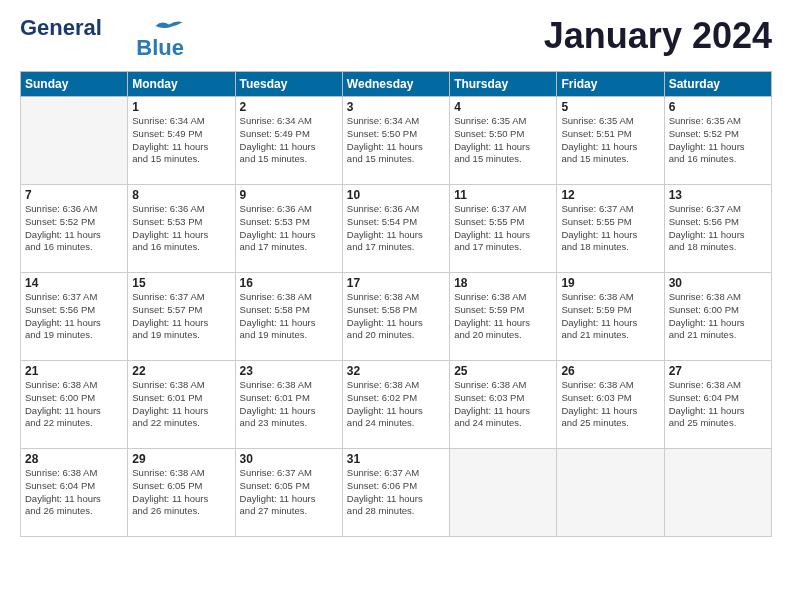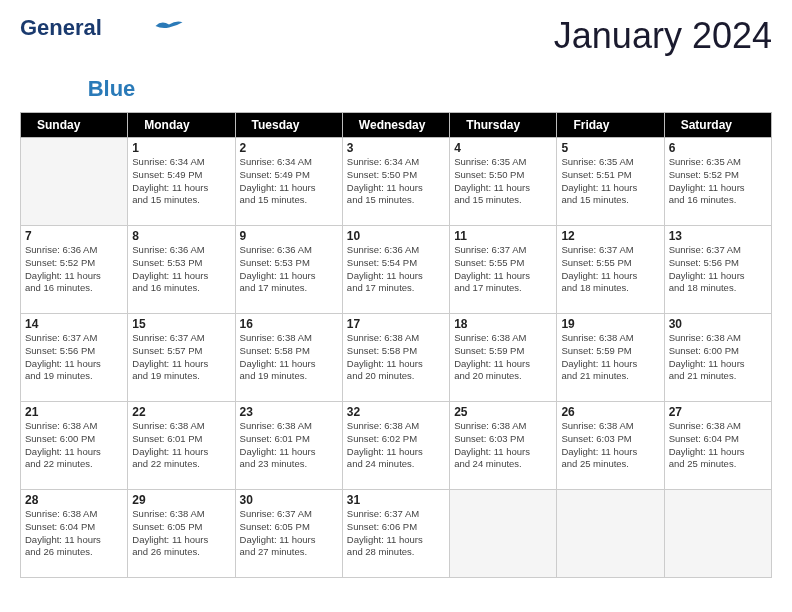--- a/index.html
+++ b/index.html
@@ -16,52 +16,51 @@
     }
     .header {
       display: flex;
       justify-content: space-between;
       align-items: flex-start;
       margin-bottom: 10px;
     }
     .logo {
       display: flex;
       flex-direction: column;
-      align-items: center;
-      gap: 41px;
+      align-items: flex-end;
     }
     .logo-bird {
       width: 30px;
       height: 18px;
       margin-left: 52px;
       margin-top: -4px;
     }
     .title-section {
       text-align: right;
     }
     .month-title {
       font-size: 36px;
-      font-weight: normal;
+      font-weight: bold;
       color: #1a1a2e;
     }
     .location {
       font-size: 16px;
       color: #444;
     }
     .calendar {
       width: 100%;
       border-collapse: collapse;
       table-layout: fixed;
     }
     .calendar th {
-      background: #000000;
+      background: #0369a1;
       color: #fff;
       font-size: 12px;
       font-weight: bold;
-      padding: 5px 16px;
+      padding: 5px 4px;
       text-align: left;
       border: 1px solid #bbb;
     }
     .calendar td {
       border: 1px solid #ccc;
       vertical-align: top;
       padding: 3px 4px;
       height: 88px;
       font-size: 10px;
       color: #333;

